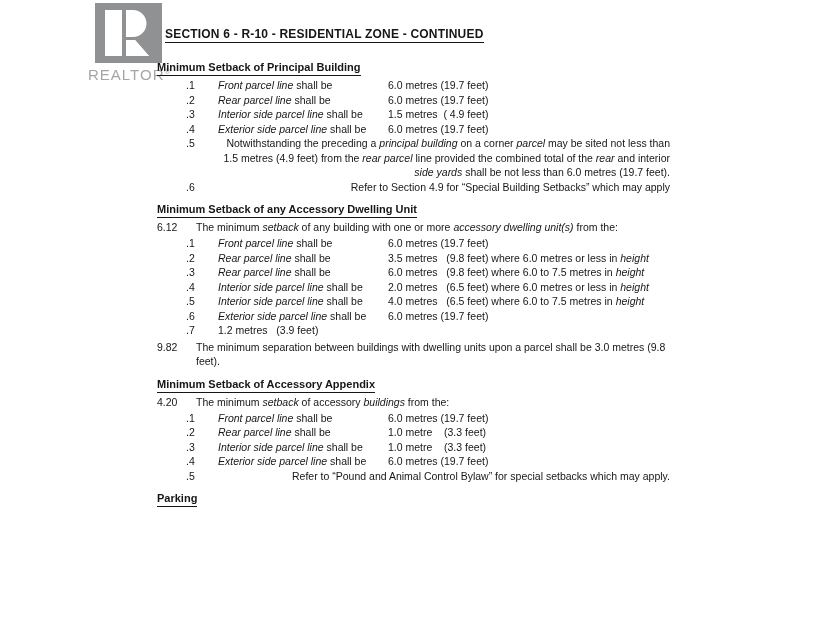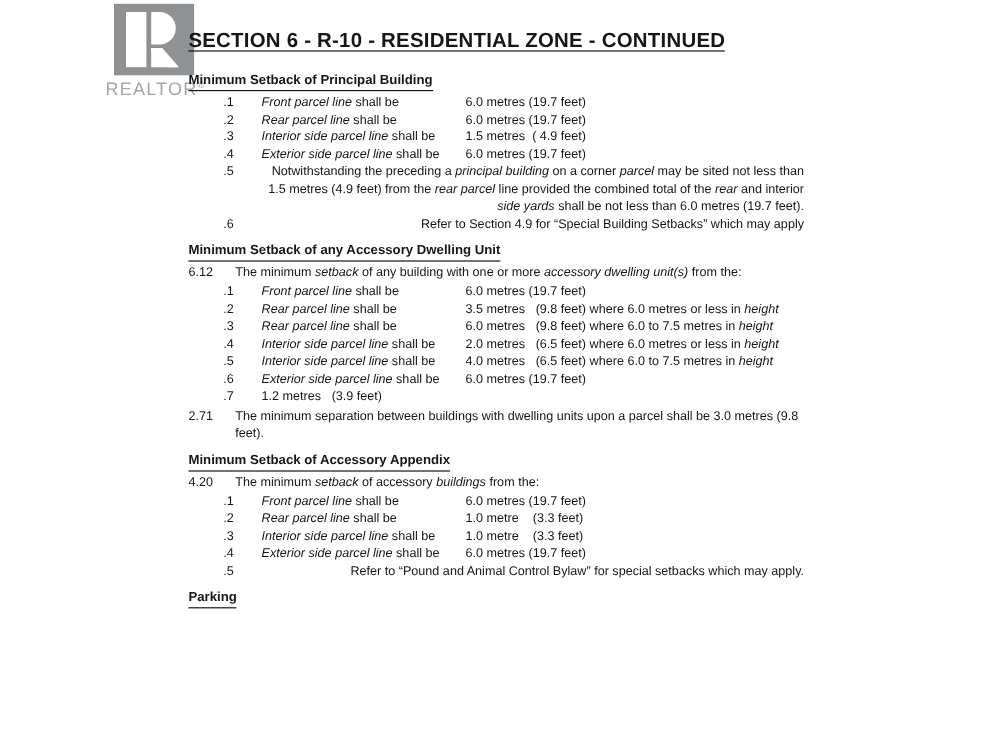--- a/index.html
+++ b/index.html
@@ -17,23 +17,23 @@
     margin-top:3px;font-size:15px;letter-spacing:1px;
     color:var(--wordmark-gray,#a6a6a6);white-space:nowrap;
   }
   .logo-word sup{font-size:8px;letter-spacing:0;}
   
   .doc{
     position:absolute;left:157px;top:20px;width:520px;z-index:1;
     font-size:10.5px;line-height:14.5px;
   }
   .doc-title{
-    display:inline-block;font-weight:bold;font-size:17px;letter-spacing:.2px;
+    display:inline-block;font-weight:bold;font-size:12px;letter-spacing:.2px;
     border-bottom:1.3px solid currentColor;padding-bottom:.5px;
-    margin:7px 0 9px 0;
+    margin:7px 0 9px 8px;
   }
   .doc-title-wrap{line-height:14.5px;}
   .sec-heading-wrap{margin-top:8px;line-height:14.5px;}
   .sec-heading{
     display:inline-block;font-weight:bold;font-size:11px;
     border-bottom:1.3px solid currentColor;padding-bottom:.5px;
   }
   .clause{margin-top:2px;}
   .clause-row{display:grid;grid-template-columns:39px 1fr;}
   .clause-text{max-width:478px;}
@@ -154,21 +154,21 @@
 
     <div class="item-row">
       <span class="item-num">.7</span>
       <span class="item-value"><span>1.2 metres   (3.9 feet)</span></span>
     </div>
   </div>
     </div>
 
     <div class="clause">
       <div class="clause-row">
-        <span class="clause-num">2.71</span>
+        <span class="clause-num">9.82</span>
         <span class="clause-text"><span>The minimum separation between buildings with dwelling units upon a parcel shall be 3.0 metres (9.8 feet).</span></span>
       </div>
 
     </div>
 
     <div class="sec-heading-wrap">
       <span class="sec-heading">Minimum Setback of Accessory Appendix</span>
     </div>
 
     <div class="clause">

